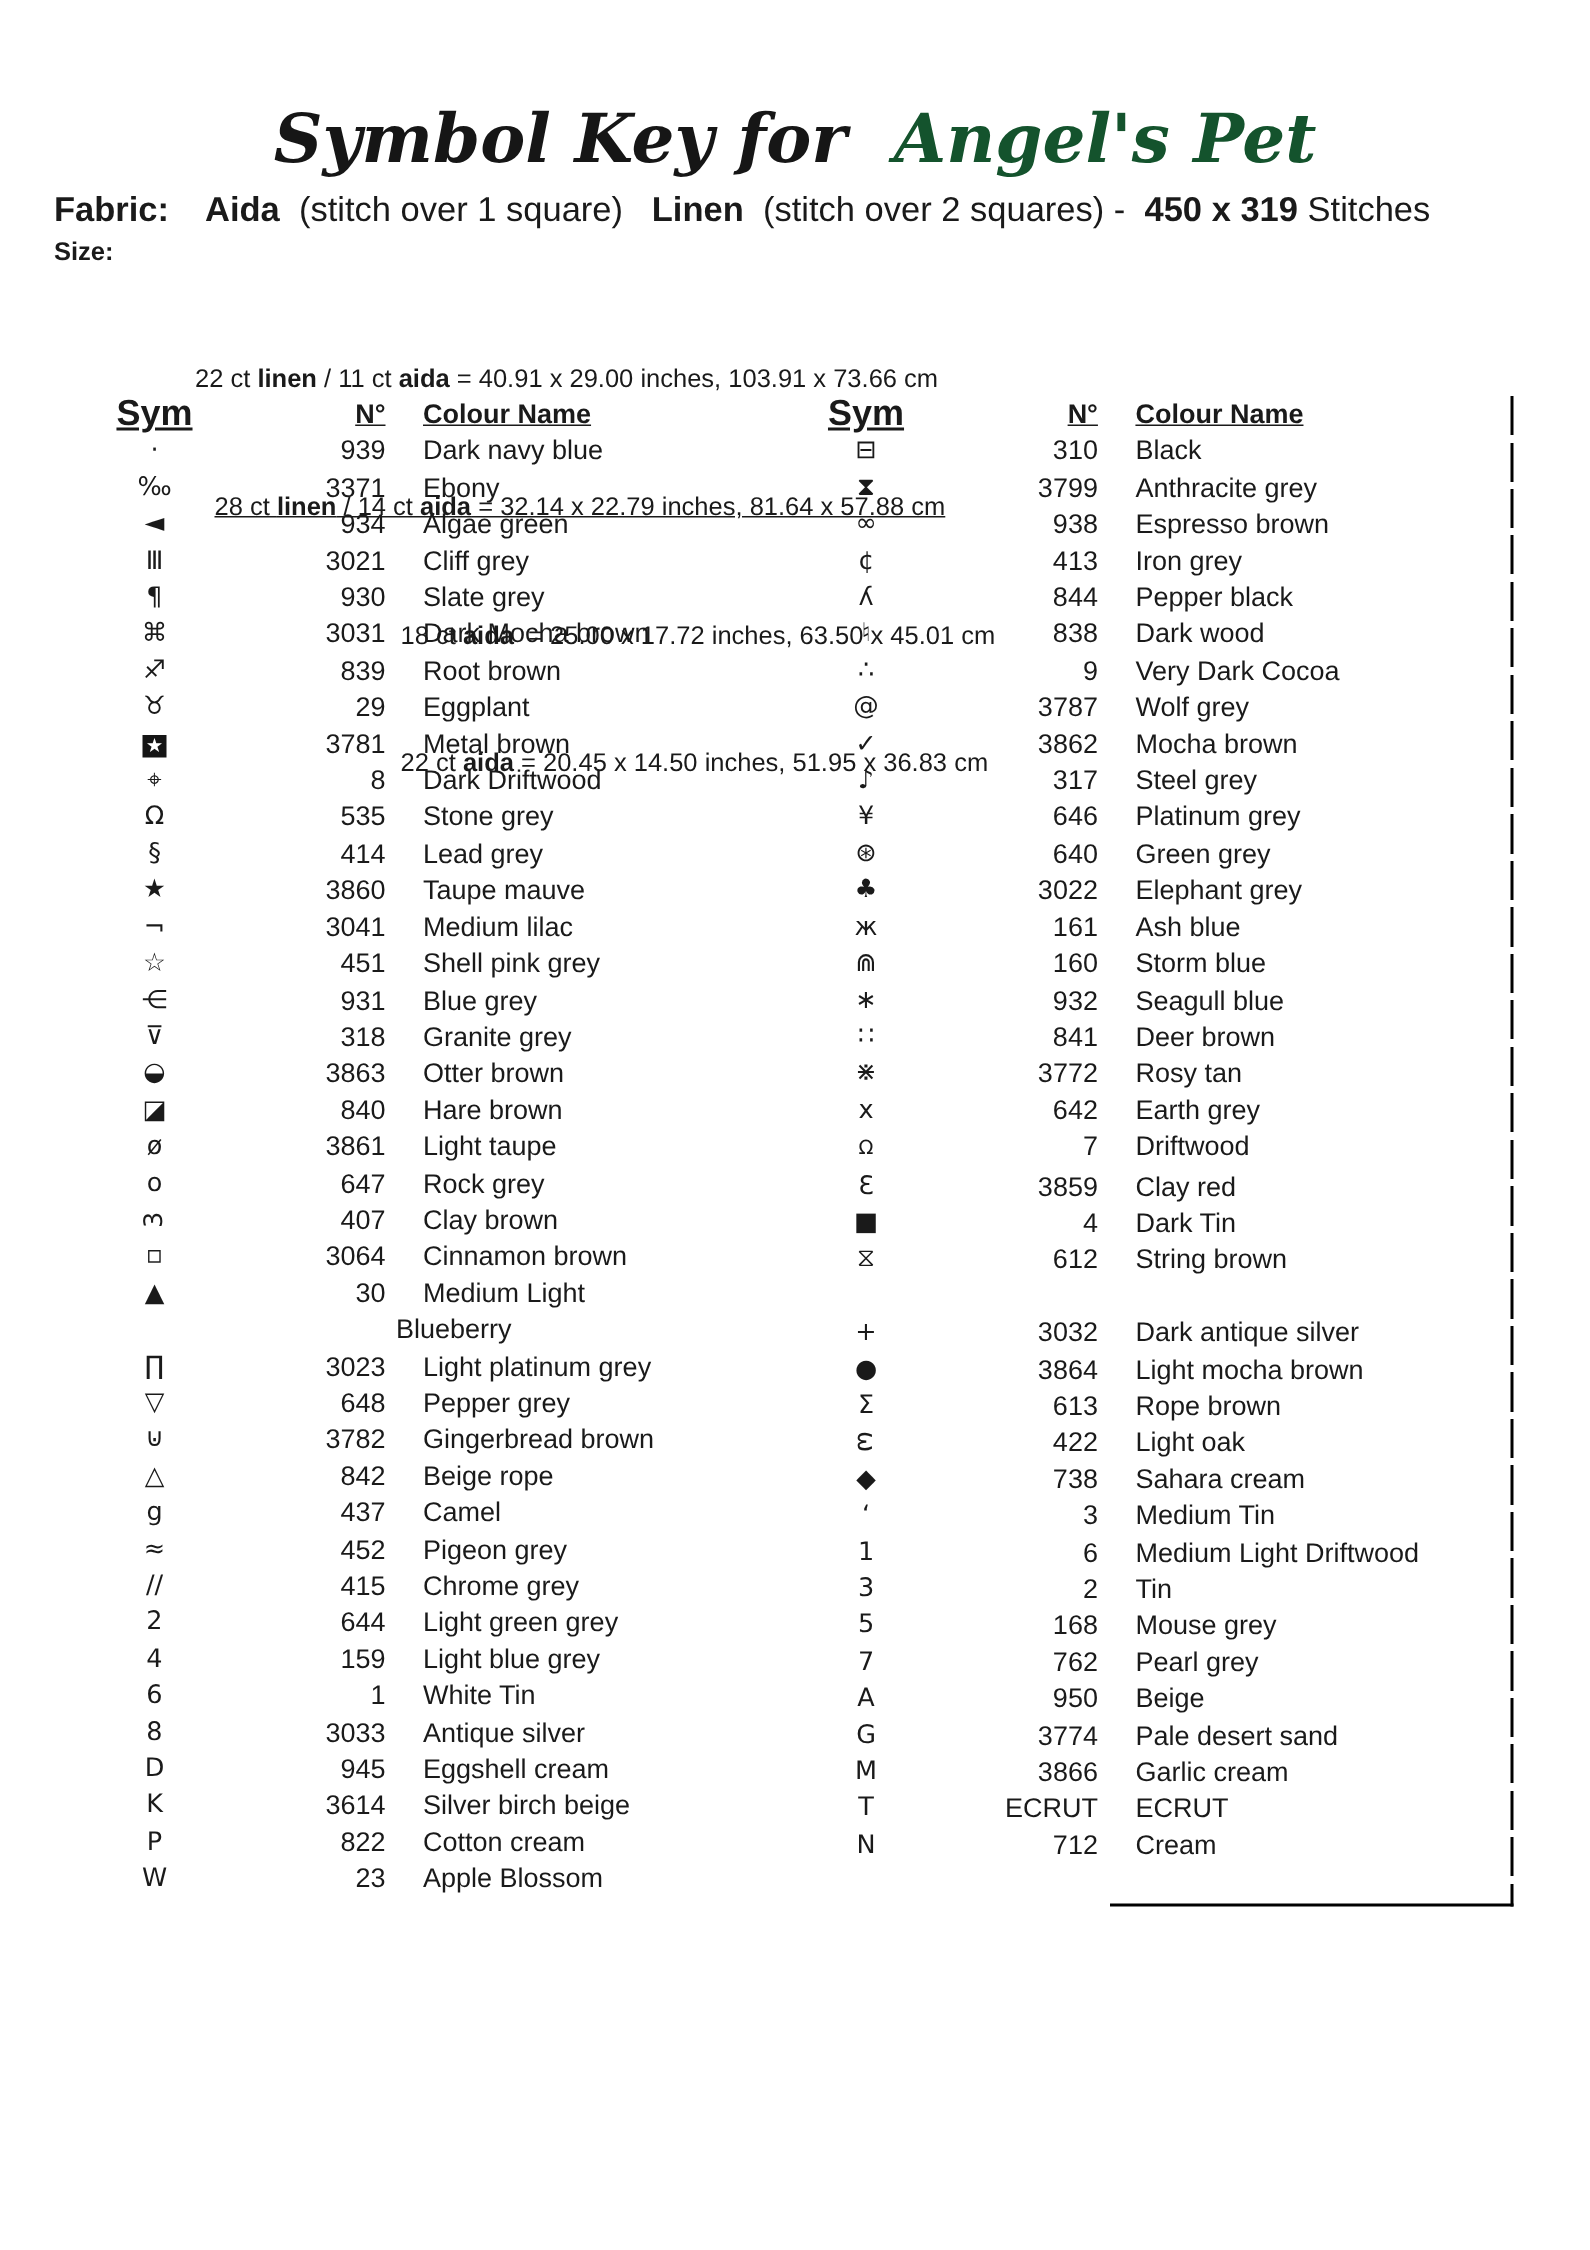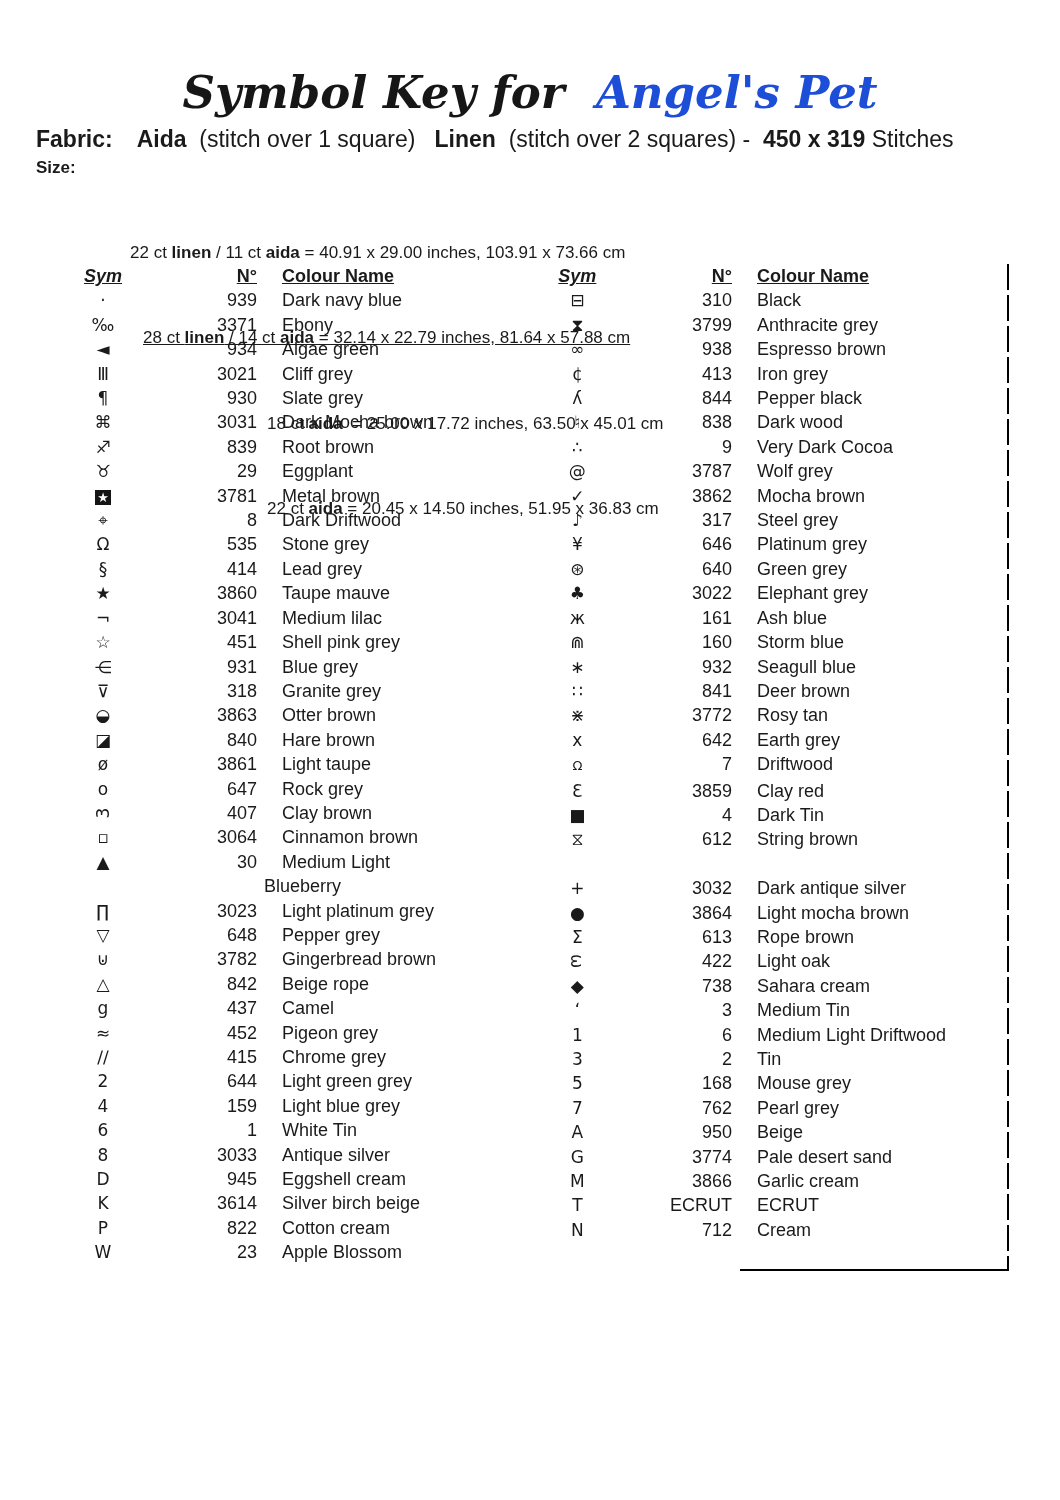--- a/index.html
+++ b/index.html
@@ -46,40 +46,40 @@
   .keycol.right{left:535px;width:460px;}
   .row{display:flex;align-items:flex-start;min-height:24.4px;}
   .cell{display:block;}
   .sym{width:86px;text-align:center;font-family:"DejaVu Sans",sans-serif;font-size:17px;}
   .no{width:111px;text-align:right;}
   .keycol.right .no{width:114px;}
   .name{margin-left:7px;width:180px;text-indent:18px;}
   .keycol.right .name{width:260px;}
   .hdr{font-weight:bold;}
   .hdr .u{text-decoration:underline;}
-  .hdr .sym{font-family:"Liberation Sans",sans-serif;font-size:18px;font-style:italic;}
+  .hdr .sym{font-family:"Liberation Sans",sans-serif;font-size:24px;}
   
   .symin{display:inline-block;font-style:normal;}
   .inv{background:#151515;color:#ffffff;font-size:13px;line-height:15px;padding:0 2px;}
   .sm{font-size:13px;}
   .rl{transform:rotate(-90deg);}
   .rr{transform:rotate(90deg);}
   
   .vline{
     position:absolute;left:1007px;top:264px;width:2px;height:1007px;
     background:repeating-linear-gradient(to bottom,#000 0 26px,transparent 26px 31px);
   }
   .hline{position:absolute;left:740px;top:1269px;width:269px;height:2px;background:#000;}
 </style>
 </head>
 <body>
 
 <div class="page">
 
-  <div class="title"><span>Symbol Key for  </span><span class="accent" style="color: #1d4ed8;">Angel's Pet</span></div>
+  <div class="title"><span>Symbol Key for  </span><span class="accent" style="color: #14532d;">Angel's Pet</span></div>
 
   <div class="fabric"><span class="b lbl">Fabric:</span><span><span class="symless b">Aida</span><span class="symless">  (stitch over 1 square)   </span><span class="symless b">Linen</span><span class="symless">  (stitch over 2 squares) -  </span><span class="symless b">450 x 319</span><span class="symless"> Stitches</span></span></div>
 
   <div class="sizeblock">
     <span class="slabel">Size:</span>
     <div class="sline i1"><span>22 ct </span><span class="b">linen</span><span> / 11 ct </span><span class="b">aida</span><span> = 40.91 x 29.00 inches, 103.91 x 73.66 cm</span></div>
     <div class="sline i2"><span>28 ct </span><span class="b">linen</span><span> / 14 ct </span><span class="b">aida</span><span> = 32.14 x 22.79 inches, 81.64 x 57.88 cm</span></div>
     <div class="sline i3"><span>18 ct </span><span class="b">aida</span><span>  = 25.00 x 17.72 inches, 63.50 x 45.01 cm</span></div>
     <div class="sline i4"><span>22 ct </span><span class="b">aida</span><span> = 20.45 x 14.50 inches, 51.95 x 36.83 cm</span></div>
   </div>

